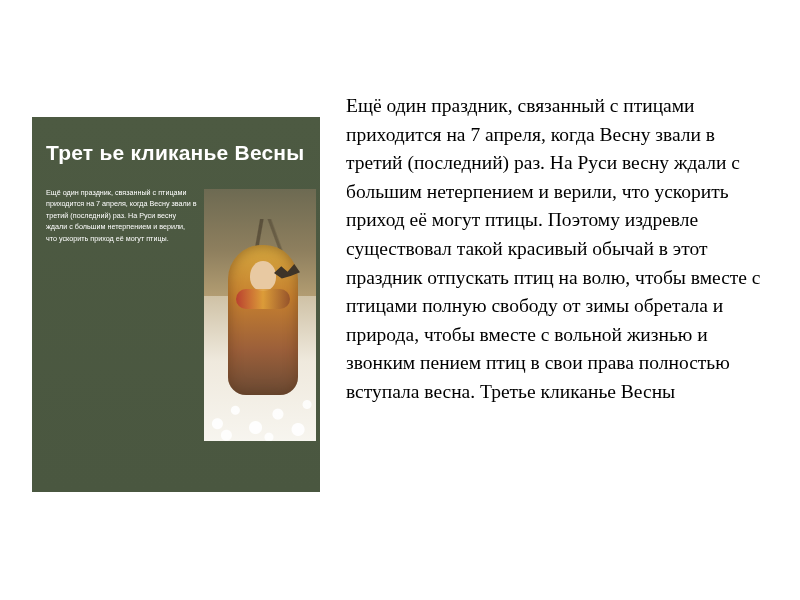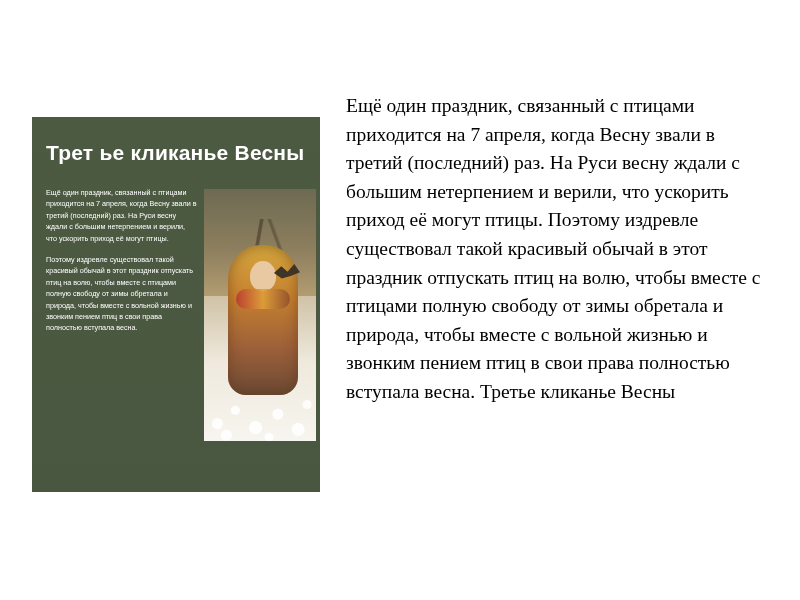--- a/index.html
+++ b/index.html
@@ -168,21 +168,20 @@
 
 <div class="page">
 
   <div class="slide-thumb">
     <div class="slide-inner"></div>
 
     <div class="slide-title">Трет ье кликанье Весны</div>
 
     <div class="slide-body">
       <p>Ещё один праздник, связанный с птицами приходится на 7 апреля, когда Весну звали в третий (последний) раз. На Руси весну ждали с большим нетерпением и верили, что ускорить приход её могут птицы.</p>
-      <p>Поэтому издревле существовал такой красивый обычай в этот праздник отпускать птиц на волю, чтобы вместе с птицами полную свободу от зимы обретала и природа, чтобы вместе с вольной жизнью и звонким пением птиц в свои права полностью вступала весна.</p>
     </div>
 
     <div class="slide-picture">
       <div class="pic-sky"></div>
       <div class="pic-ground"></div>
       <div class="pic-snow"></div>
       <div class="pic-branch"></div>
       <div class="pic-figure">
         <div class="pic-face"></div>
         <div class="pic-scarf"></div>

